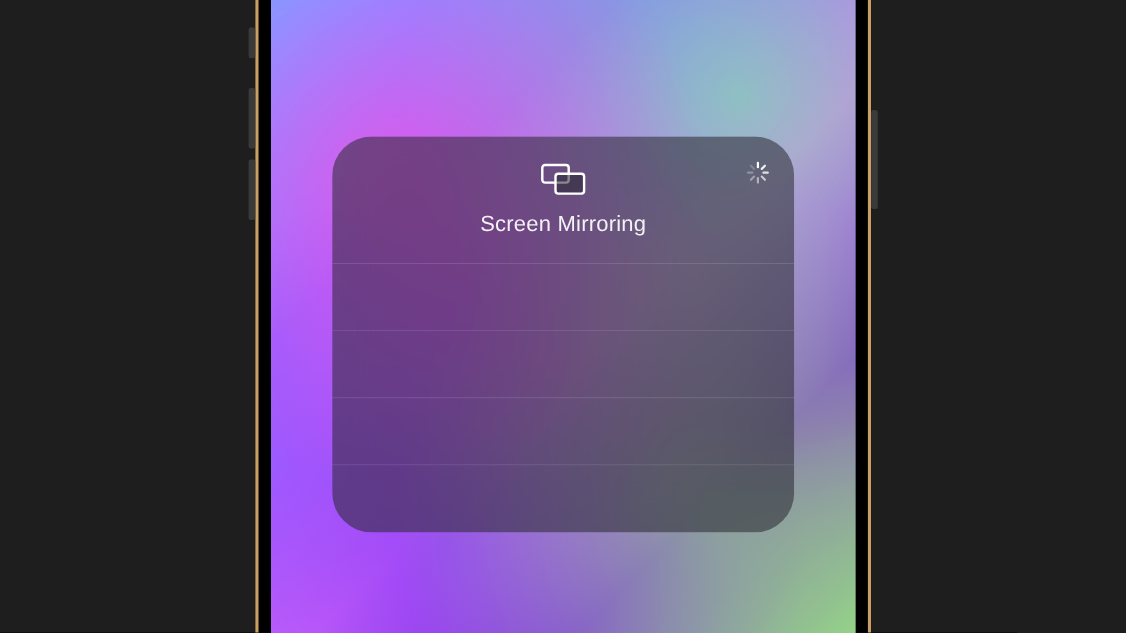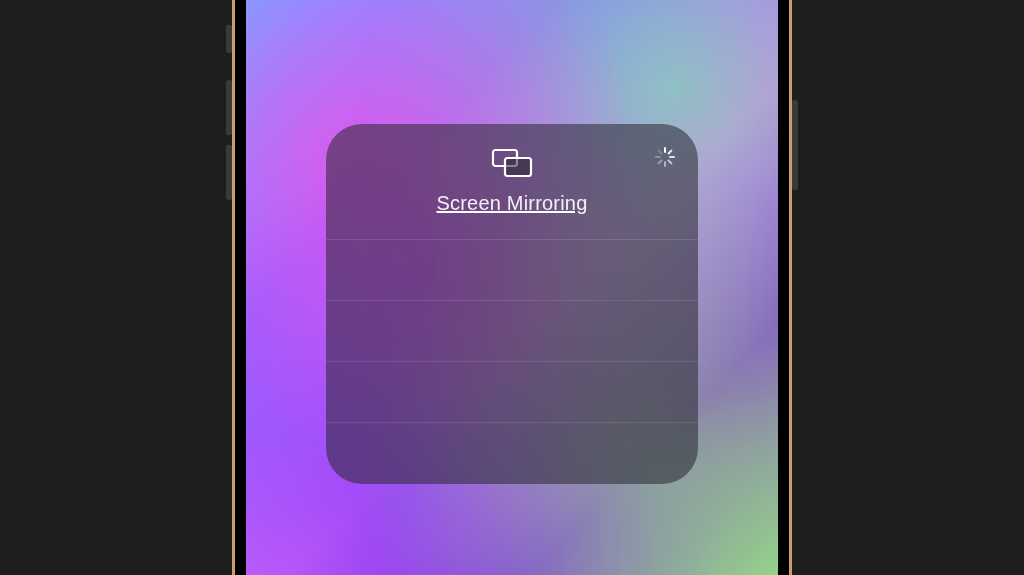--- a/index.html
+++ b/index.html
@@ -55,29 +55,28 @@
       linear-gradient(135deg, #6eb0ff 0%, #8e6ff0 30%, #d070e8 55%, #8040c0 75%, #a0e090 100%);
     filter: saturate(1.2);
   }
 
   
   .card {
     position: absolute;
     left: 50%;
     top: 170px;
     transform: translateX(-50%);
-    width: 372px;
+    width: 420px;
     height: 360px;
     border-radius: 36px;
     background: rgba(40,40,45,.55);
     backdrop-filter: blur(18px);
     -webkit-backdrop-filter: blur(18px);
     overflow: hidden;
     color: #fff;
-    text-decoration: underline;
   }
   .card-header {
     position: relative;
     height: 116px;
     text-align: center;
     padding-top: 24px;
     border-bottom: 1px solid rgba(255,255,255,.12);
   }
   .card-header .icon {
     display: inline-block;

